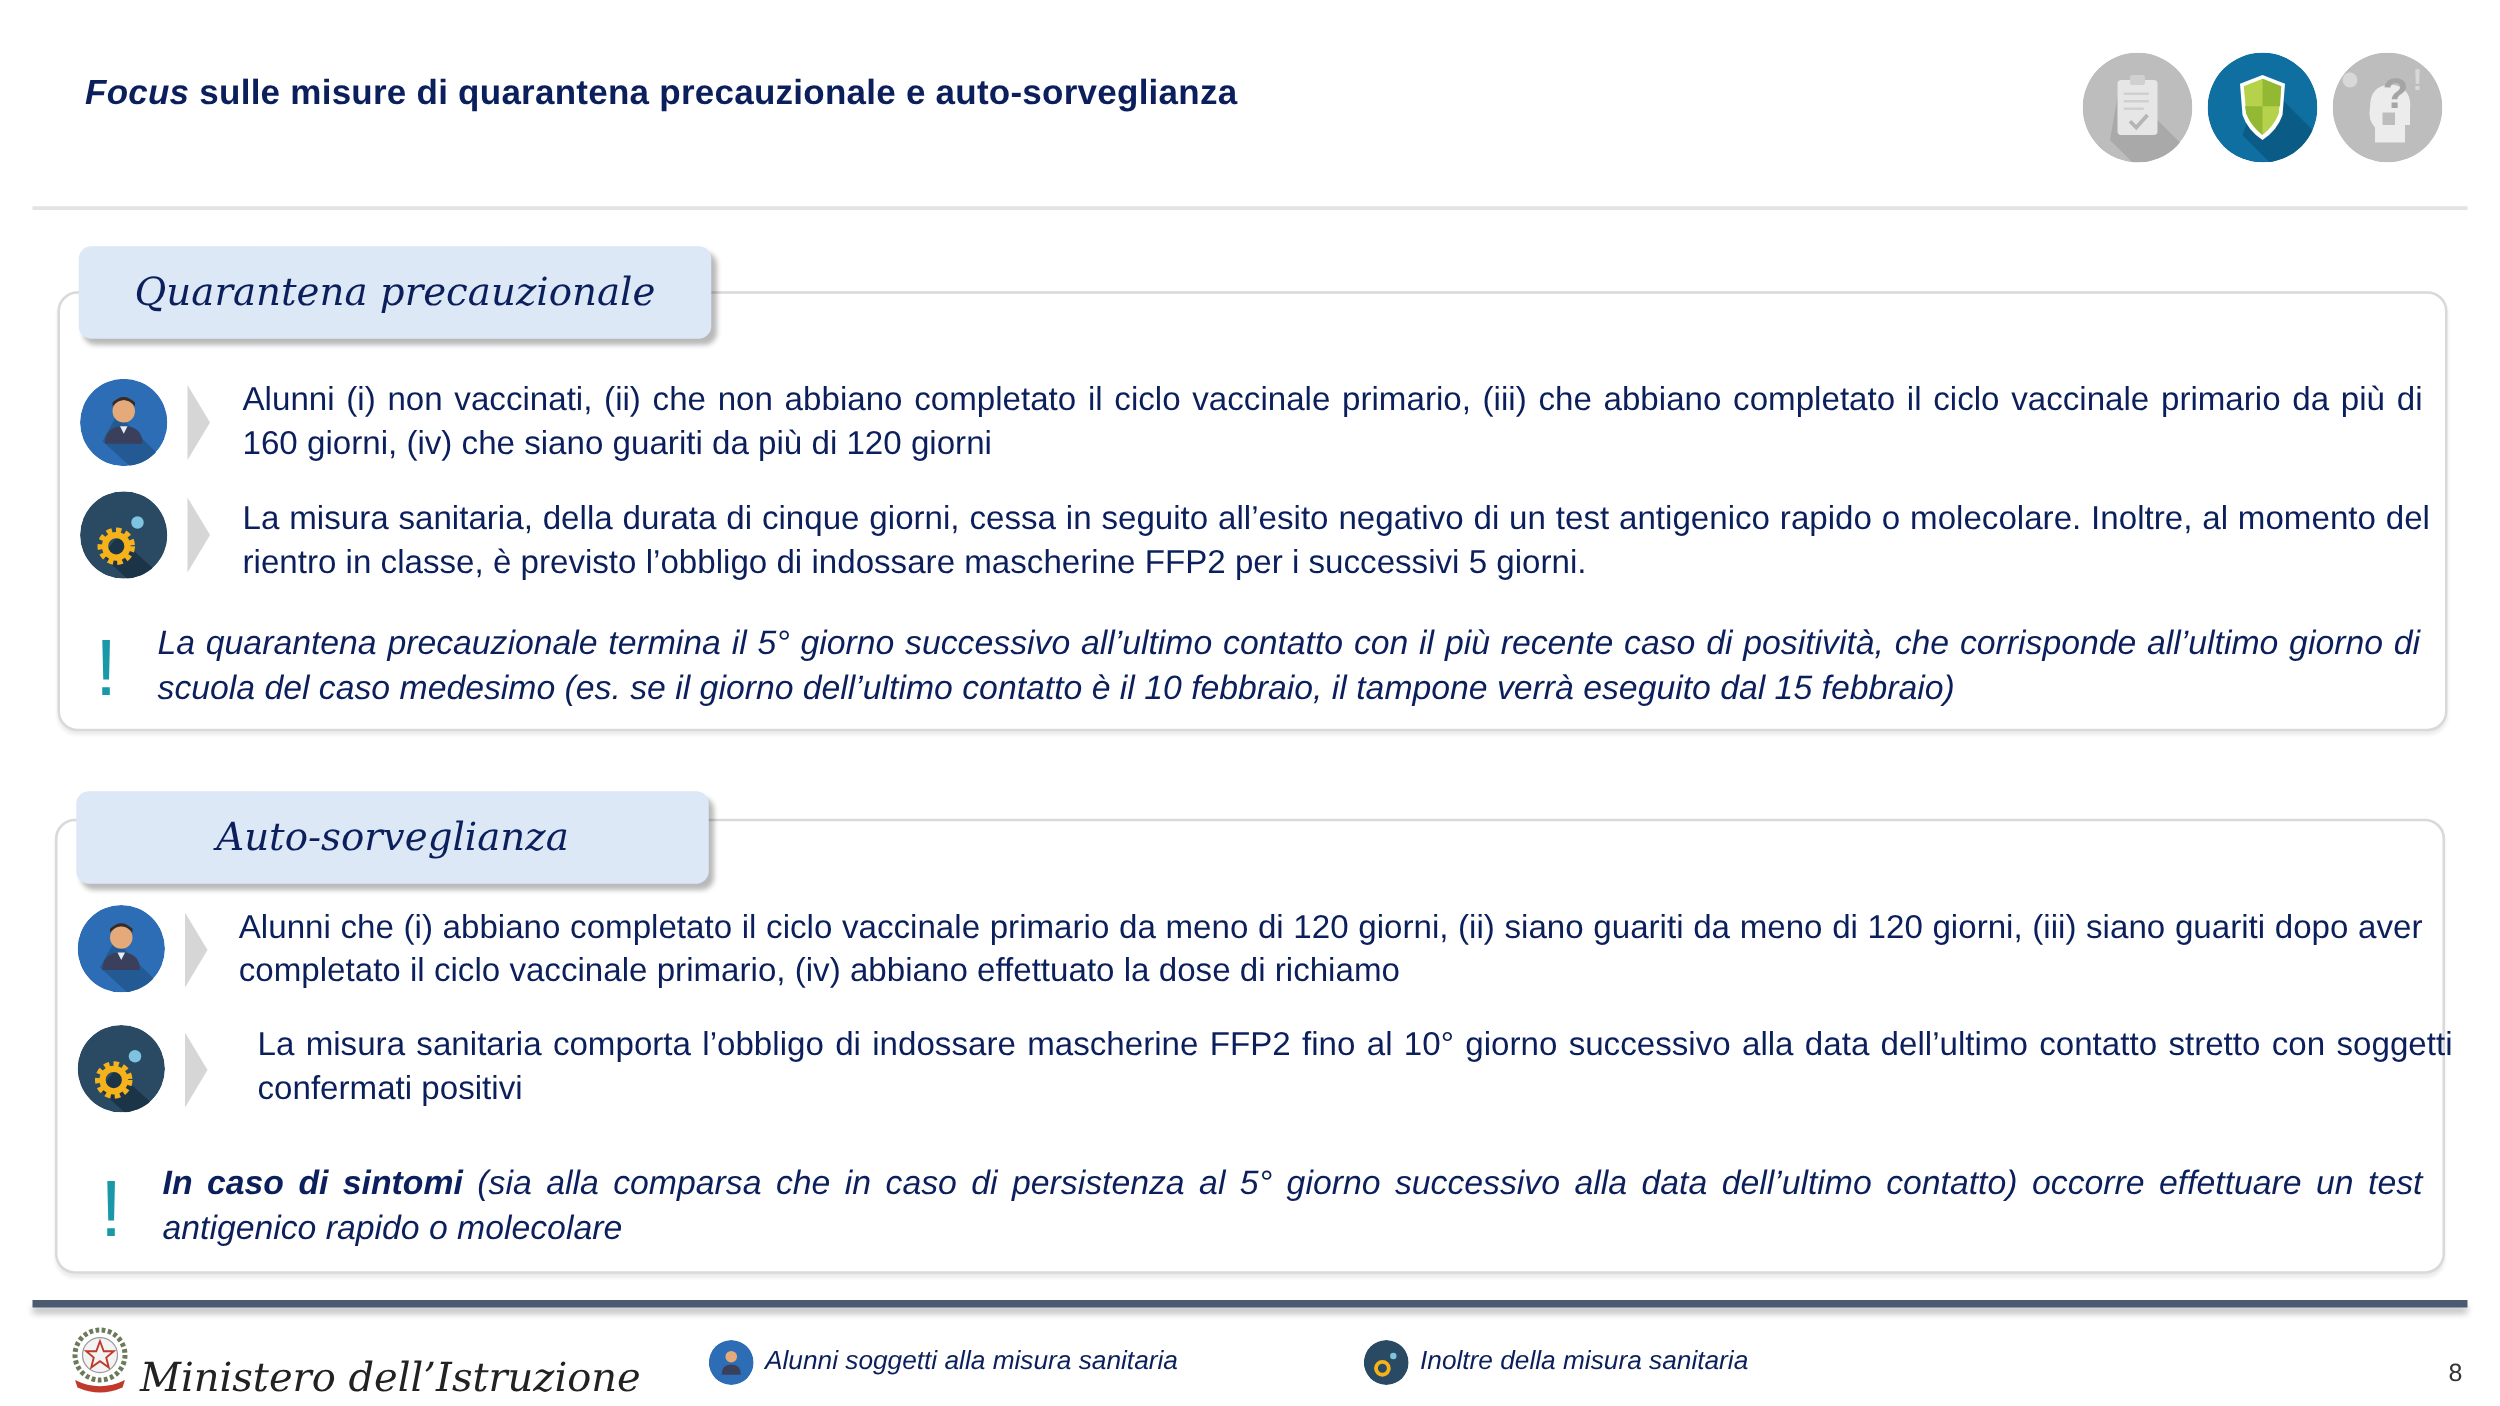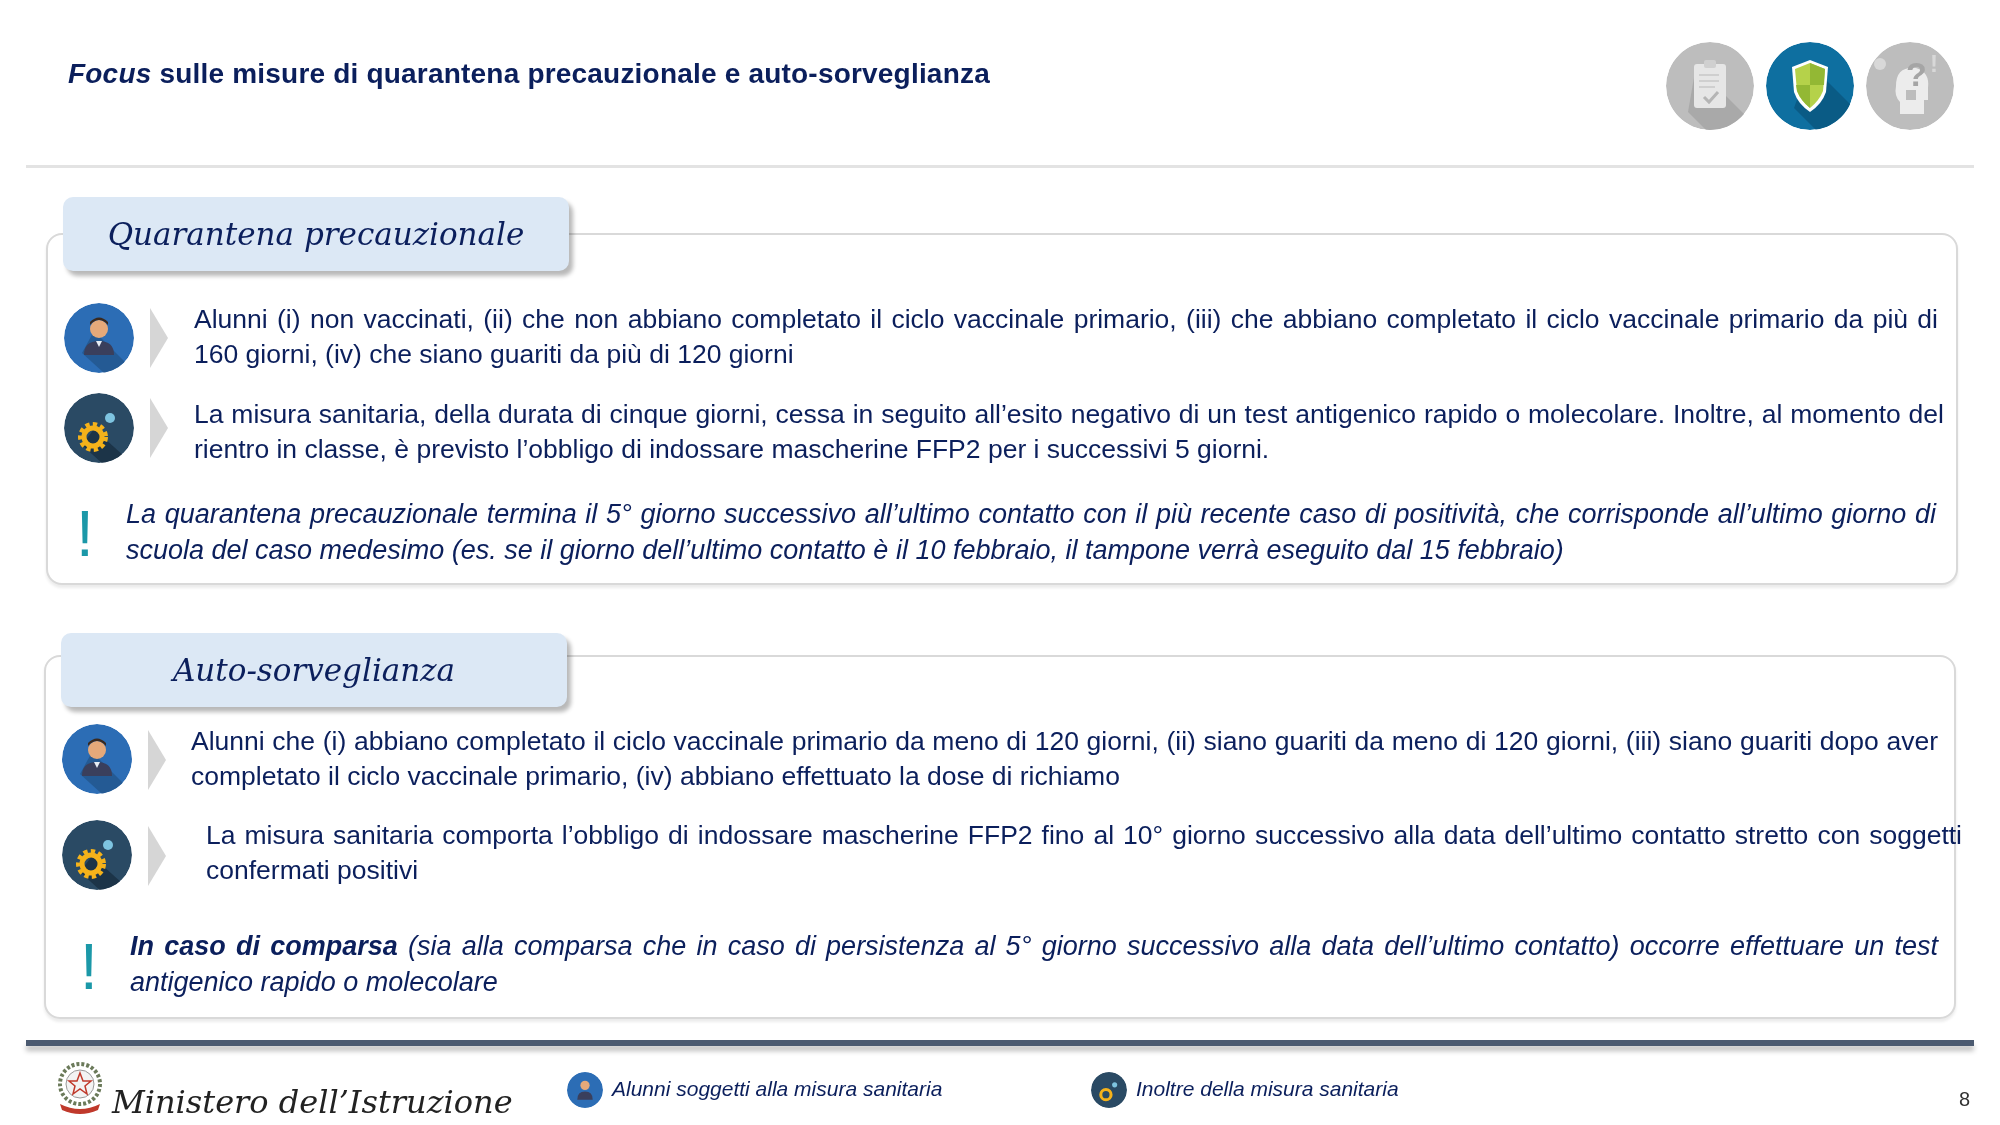--- a/index.html
+++ b/index.html
@@ -134,21 +134,21 @@
     <circle cx="29" cy="44" r="12" fill="none" stroke="#f5b21a" stroke-width="6" stroke-dasharray="4 3"></circle>
     <circle cx="29" cy="44" r="9" fill="none" stroke="#f5b21a" stroke-width="5"></circle>
     <circle cx="46" cy="25" r="5" fill="#7ec4e0"></circle>
   </svg>
 </div>
 <div class="abs chev" style="left:148px; top:826px;"></div>
 <div class="abs text" style="left:191px; top:818px; width:1756px;margin-left:15px;">La misura sanitaria comporta l’obbligo di indossare mascherine FFP2 fino al 10° giorno successivo alla data dell’ultimo contatto stretto con soggetti confermati positivi</div>
 
 <div class="abs bang" style="left:80px; top:935px;">!</div>
 <div class="abs note" style="left:130px; top:928px; width:1808px;">
-  <b>In caso di comparsa</b><span> (sia alla comparsa che in caso di persistenza al 5° giorno successivo alla data dell’ultimo contatto) occorre effettuare un test antigenico rapido o molecolare</span>
+  <b>In caso di sintomi</b><span> (sia alla comparsa che in caso di persistenza al 5° giorno successivo alla data dell’ultimo contatto) occorre effettuare un test antigenico rapido o molecolare</span>
 </div>
 
 <div class="abs footer-bar"></div>
 
 <div class="abs" style="left:52px; top:1058px; width:56px; height:58px;">
   <svg viewBox="0 0 56 58" width="56" height="58">
     <circle cx="28" cy="26" r="20" fill="none" stroke="#6b7a5a" stroke-width="4" stroke-dasharray="3 2"></circle>
     <circle cx="28" cy="26" r="14" fill="#f3f3f3" stroke="#999" stroke-width="1"></circle>
     <polygon points="28,15 31,23 39,23 33,28 35,36 28,31 21,36 23,28 17,23 25,23" fill="none" stroke="#c0392b" stroke-width="1.5"></polygon>
     <path d="M8 46 Q28 56 48 46 L46 52 Q28 60 10 52 Z" fill="#c0392b"></path>

